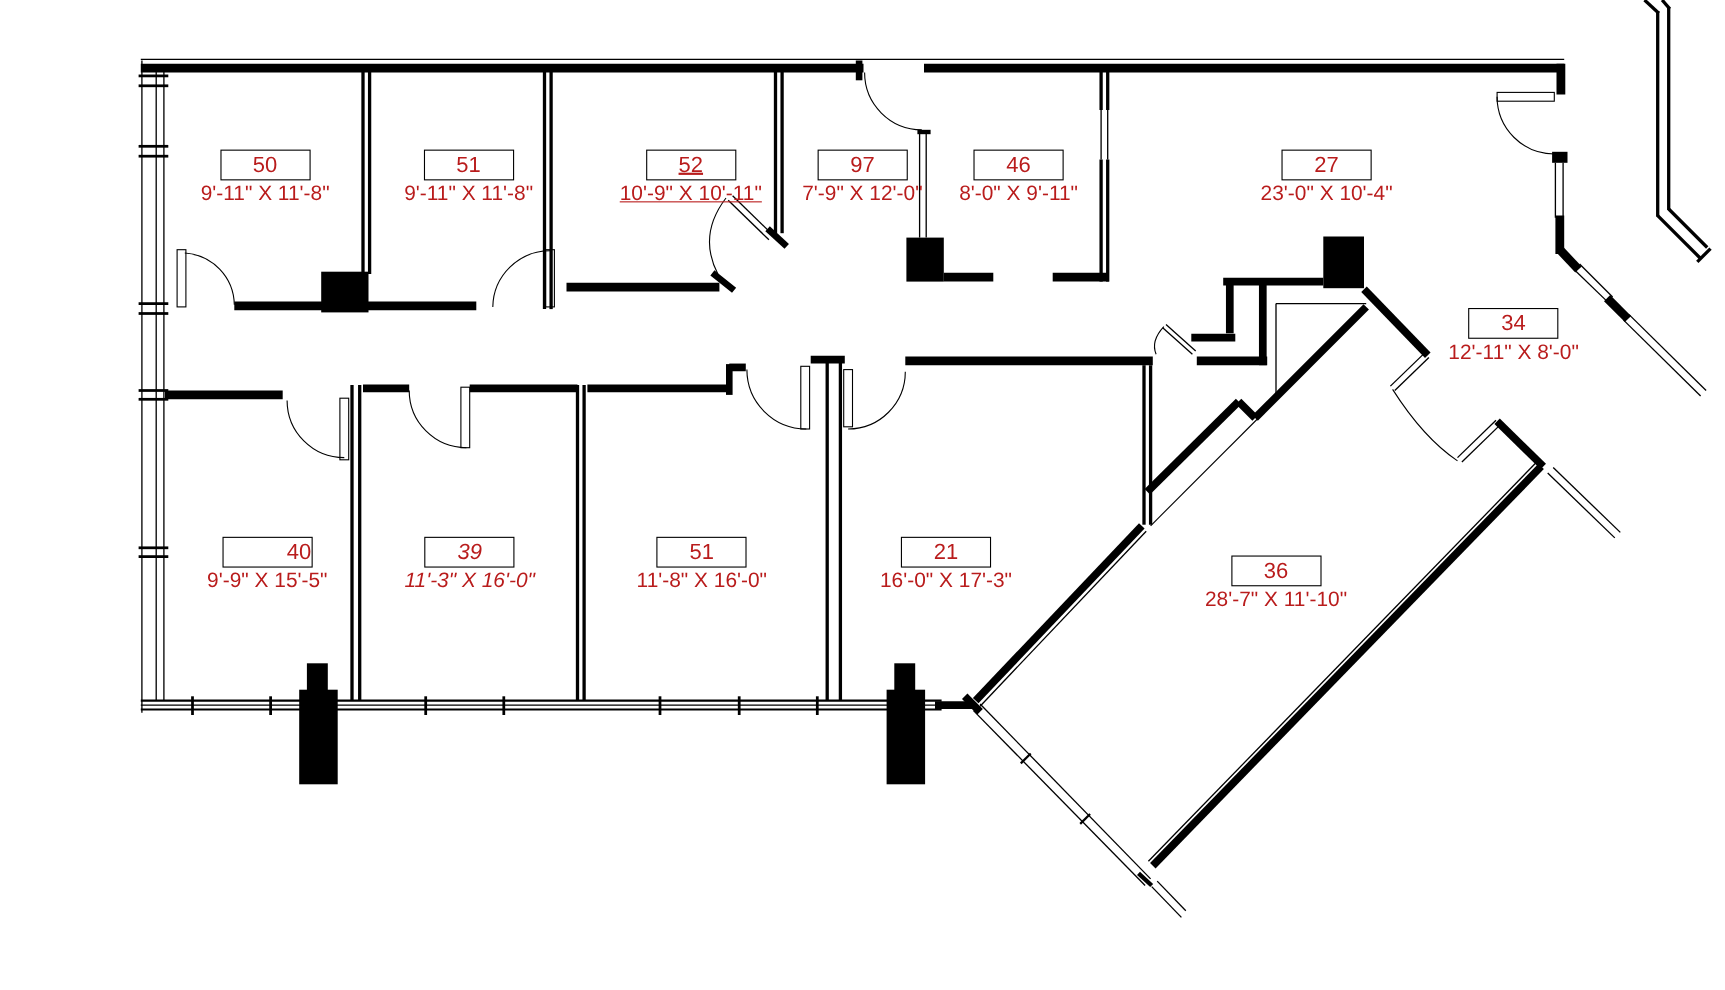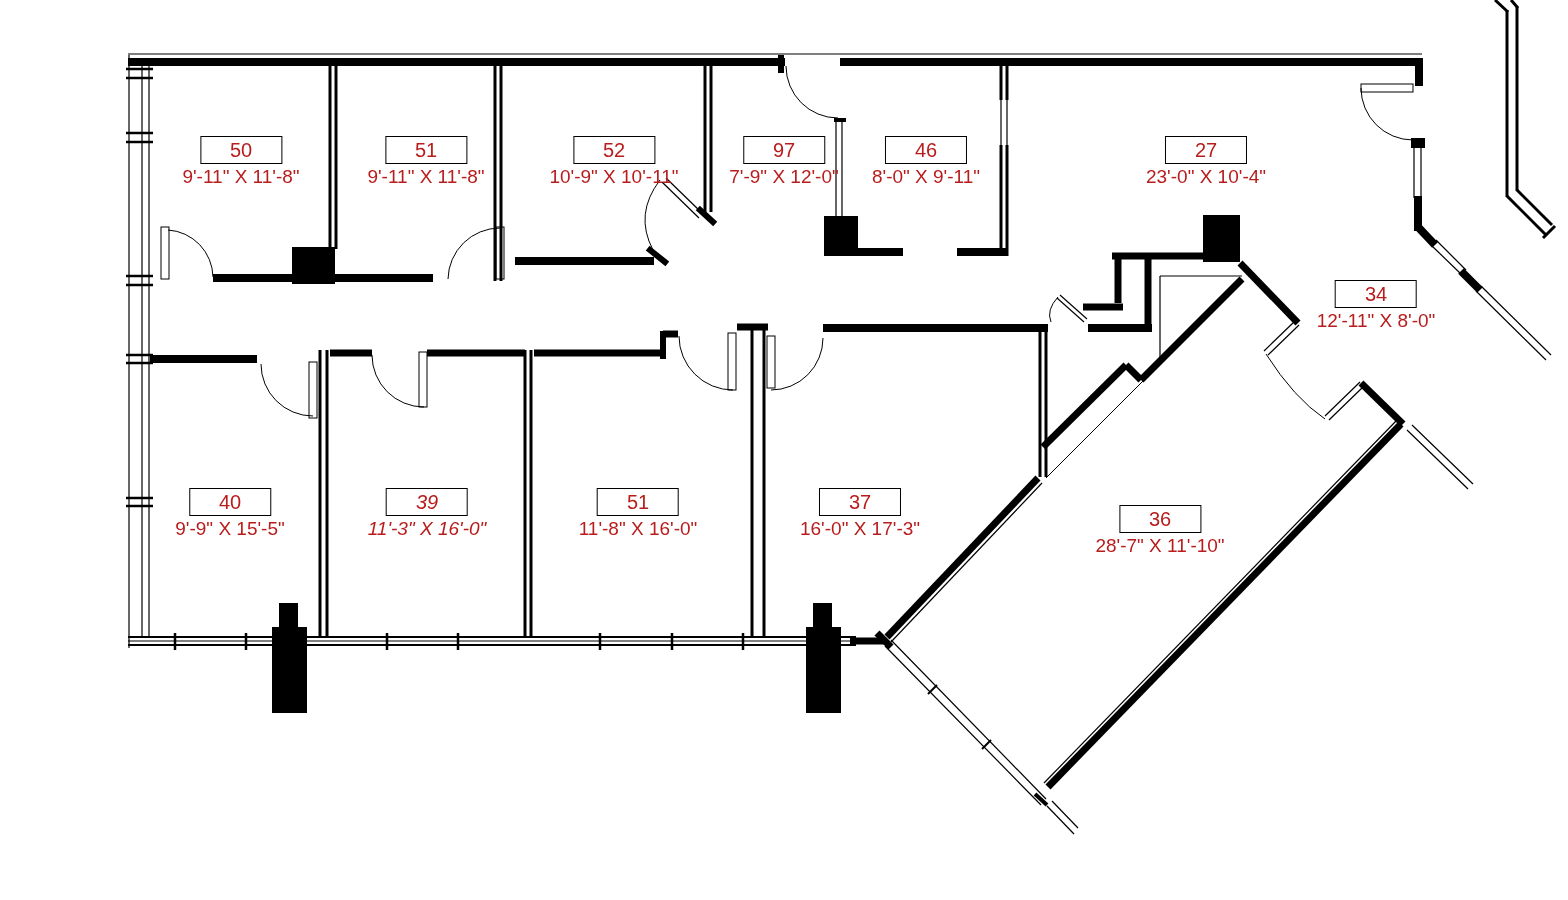--- a/index.html
+++ b/index.html
@@ -228,54 +228,54 @@
 
 <div id="labels">
       <div class="room-label" style="left: 241px; top: 136px;">
         <span class="room-box">50</span>
         <span class="room-dims">9'-11" X 11'-8"</span>
       </div>
       <div class="room-label" style="left: 426px; top: 136px;">
         <span class="room-box">51</span>
         <span class="room-dims">9'-11" X 11'-8"</span>
       </div>
-      <div class="room-label" style="left: 614px; top: 136px;">
+      <div class="room-label" style="left: 628px; top: 136px; text-decoration: underline;">
         <span class="room-box">52</span>
         <span class="room-dims">10'-9" X 10'-11"</span>
       </div>
       <div class="room-label" style="left: 784px; top: 136px;">
         <span class="room-box">97</span>
         <span class="room-dims">7'-9" X 12'-0"</span>
       </div>
       <div class="room-label" style="left: 926px; top: 136px;">
         <span class="room-box">46</span>
         <span class="room-dims">8'-0" X 9'-11"</span>
       </div>
       <div class="room-label" style="left: 1206px; top: 136px;">
         <span class="room-box">27</span>
         <span class="room-dims">23'-0" X 10'-4"</span>
       </div>
       <div class="room-label" style="left: 1376px; top: 280px;">
         <span class="room-box">34</span>
         <span class="room-dims">12'-11" X 8'-0"</span>
       </div>
-      <div class="room-label" style="left: 230px; top: 488px;">
+      <div class="room-label" style="left: 243px; top: 488px; text-align: right;">
         <span class="room-box">40</span>
         <span class="room-dims">9'-9" X 15'-5"</span>
       </div>
       <div class="room-label" style="left: 427px; top: 488px; font-style: italic;">
         <span class="room-box">39</span>
         <span class="room-dims">11'-3" X 16'-0"</span>
       </div>
       <div class="room-label" style="left: 638px; top: 488px;">
         <span class="room-box">51</span>
         <span class="room-dims">11'-8" X 16'-0"</span>
       </div>
       <div class="room-label" style="left: 860px; top: 488px;">
-        <span class="room-box">37</span>
+        <span class="room-box">21</span>
         <span class="room-dims">16'-0" X 17'-3"</span>
       </div>
       <div class="room-label" style="left: 1160px; top: 505px;">
         <span class="room-box">36</span>
         <span class="room-dims">28'-7" X 11'-10"</span>
       </div>
     </div>
 
 </div>
 

